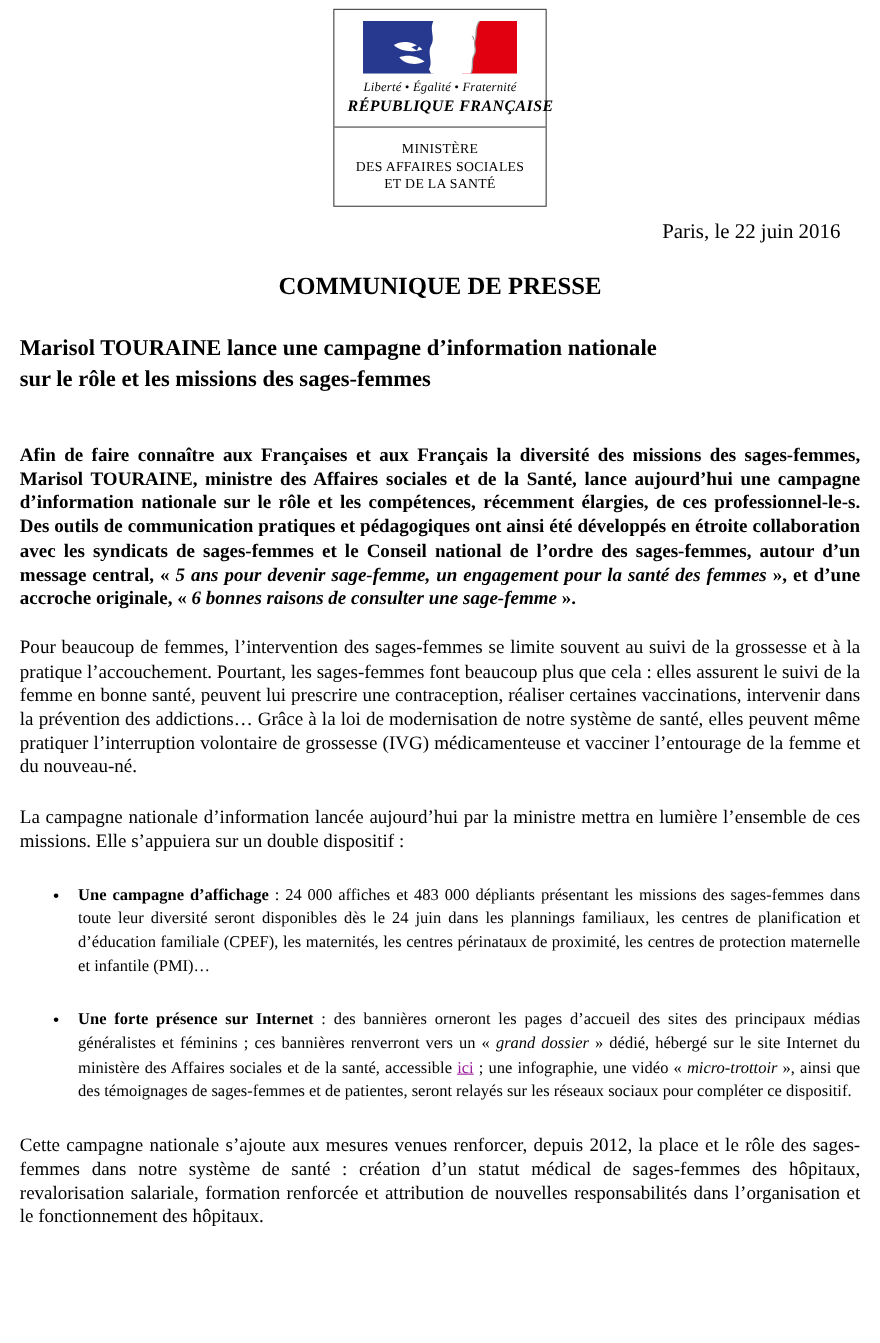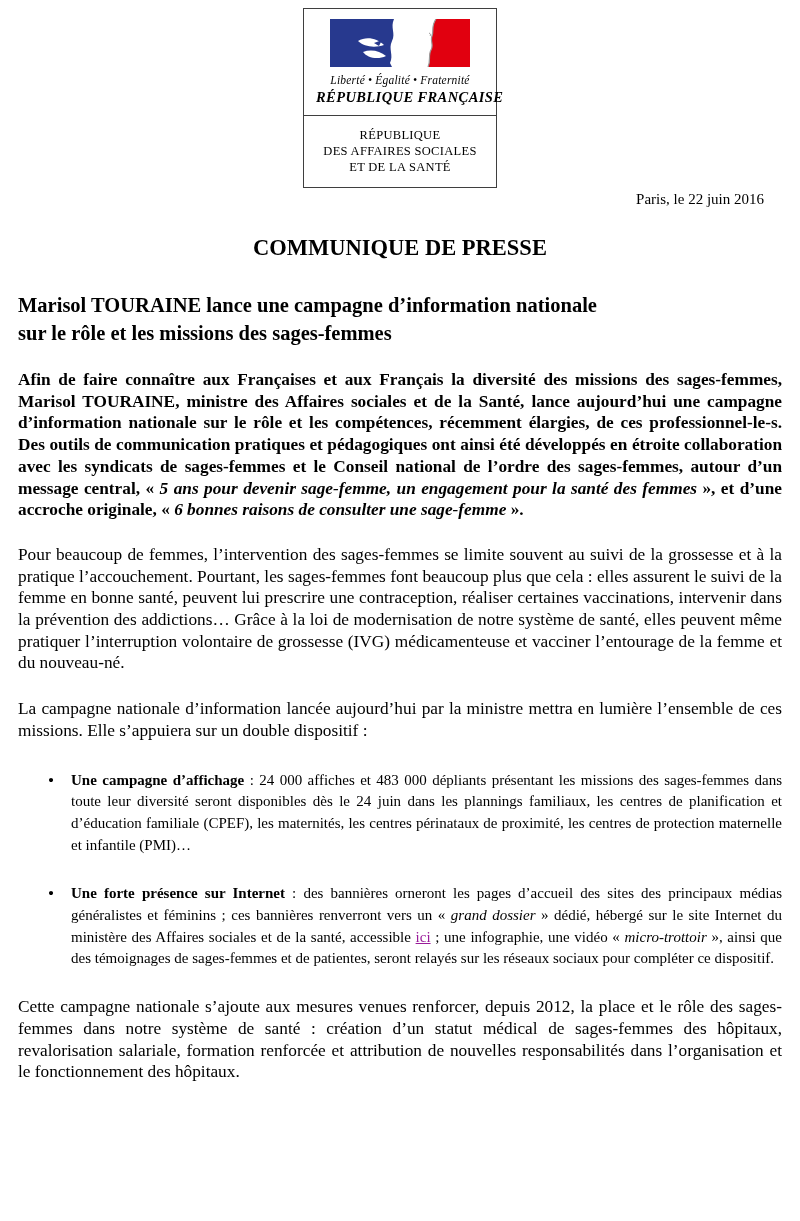--- a/index.html
+++ b/index.html
@@ -15,25 +15,25 @@
   
   .logo{width:192px;margin:8px auto 0;border:1px solid #3f3f3f;background:#fff;}
   .logo-top{border-bottom:1px solid #3f3f3f;padding:10px 12px 9px;text-align:center;}
   .logo-top svg{display:block;margin:0 auto;}
   .motto{font-size:11.5px;font-style:italic;margin-top:7px;letter-spacing:0.2px;white-space:nowrap;}
   .republic{font-size:14.5px;font-weight:bold;margin-top:3px;letter-spacing:0.4px;white-space:nowrap;font-style:italic;}
   .logo-bottom{padding:11px 4px 12px;text-align:center;}
   .ministry{font-size:12.5px;line-height:16px;letter-spacing:0.3px;white-space:pre-line;}
   
   .content{padding:0 18px;}
-  .dateline{padding-right:18px;text-align:right;font-size:15px;line-height:22px;}
+  .dateline{margin-top:12px;padding-right:18px;text-align:right;font-size:19px;line-height:22px;}
   .title{margin:24px 0 0;text-align:center;font-size:22.5px;font-weight:bold;line-height:28px;}
   .subtitle{margin:30px 0 0;text-align:left;font-size:20.5px;font-weight:bold;line-height:27.5px;white-space:pre-line;}
   .para{margin:0;text-align:justify;font-size:17.3px;line-height:21.7px;}
-  .intro{margin-top:22px;font-weight:bold;}
+  .intro{margin-top:44px;font-weight:bold;}
   .p2{margin-top:23px;}
   .p3{margin-top:24px;}
   .p4{margin-top:26px;}
   .bullet{display:flex;padding-left:30px;}
   .b1{margin-top:28px;}
   .b2{margin-top:27px;}
   .dot{flex:none;width:23px;font-size:17.3px;line-height:21.7px;}
   .bullet-text{flex:1;text-align:justify;font-size:15px;line-height:21.7px;}
   .seg-i{font-style:italic;}
   .seg-b{font-weight:bold;}
@@ -59,21 +59,21 @@
 
         <path d="M64,0 C60,9 66,14 62,22 C58,30 64,36 60,44 L62,48 L70,48 C74,38 68,32 72,24 C76,16 70,9 74,0 Z" fill="#ffffff"></path>
         <path d="M28,22 C36,17 47,19 54,26 C45,29 34,28 28,22 Z" fill="#ffffff"></path>
         <path d="M33,33 C41,30 50,32 56,37 C48,41 37,39 33,33 Z" fill="#ffffff"></path>
         <path d="M44,24 L52,21 L49,27 Z" fill="#27398e"></path>
       </svg>
       <div class="motto">Liberté • Égalité • Fraternité</div>
       <div class="republic">RÉPUBLIQUE FRANÇAISE</div>
     </div>
     <div class="logo-bottom">
-      <div class="ministry">RÉPUBLIQUE
+      <div class="ministry">MINISTÈRE
 DES AFFAIRES SOCIALES
 ET DE LA SANTÉ</div>
     </div>
   </div>
 
   <div class="content">
 
     <div class="dateline">Paris, le 22 juin 2016</div>
 
     <h1 class="title">COMMUNIQUE DE PRESSE</h1>

